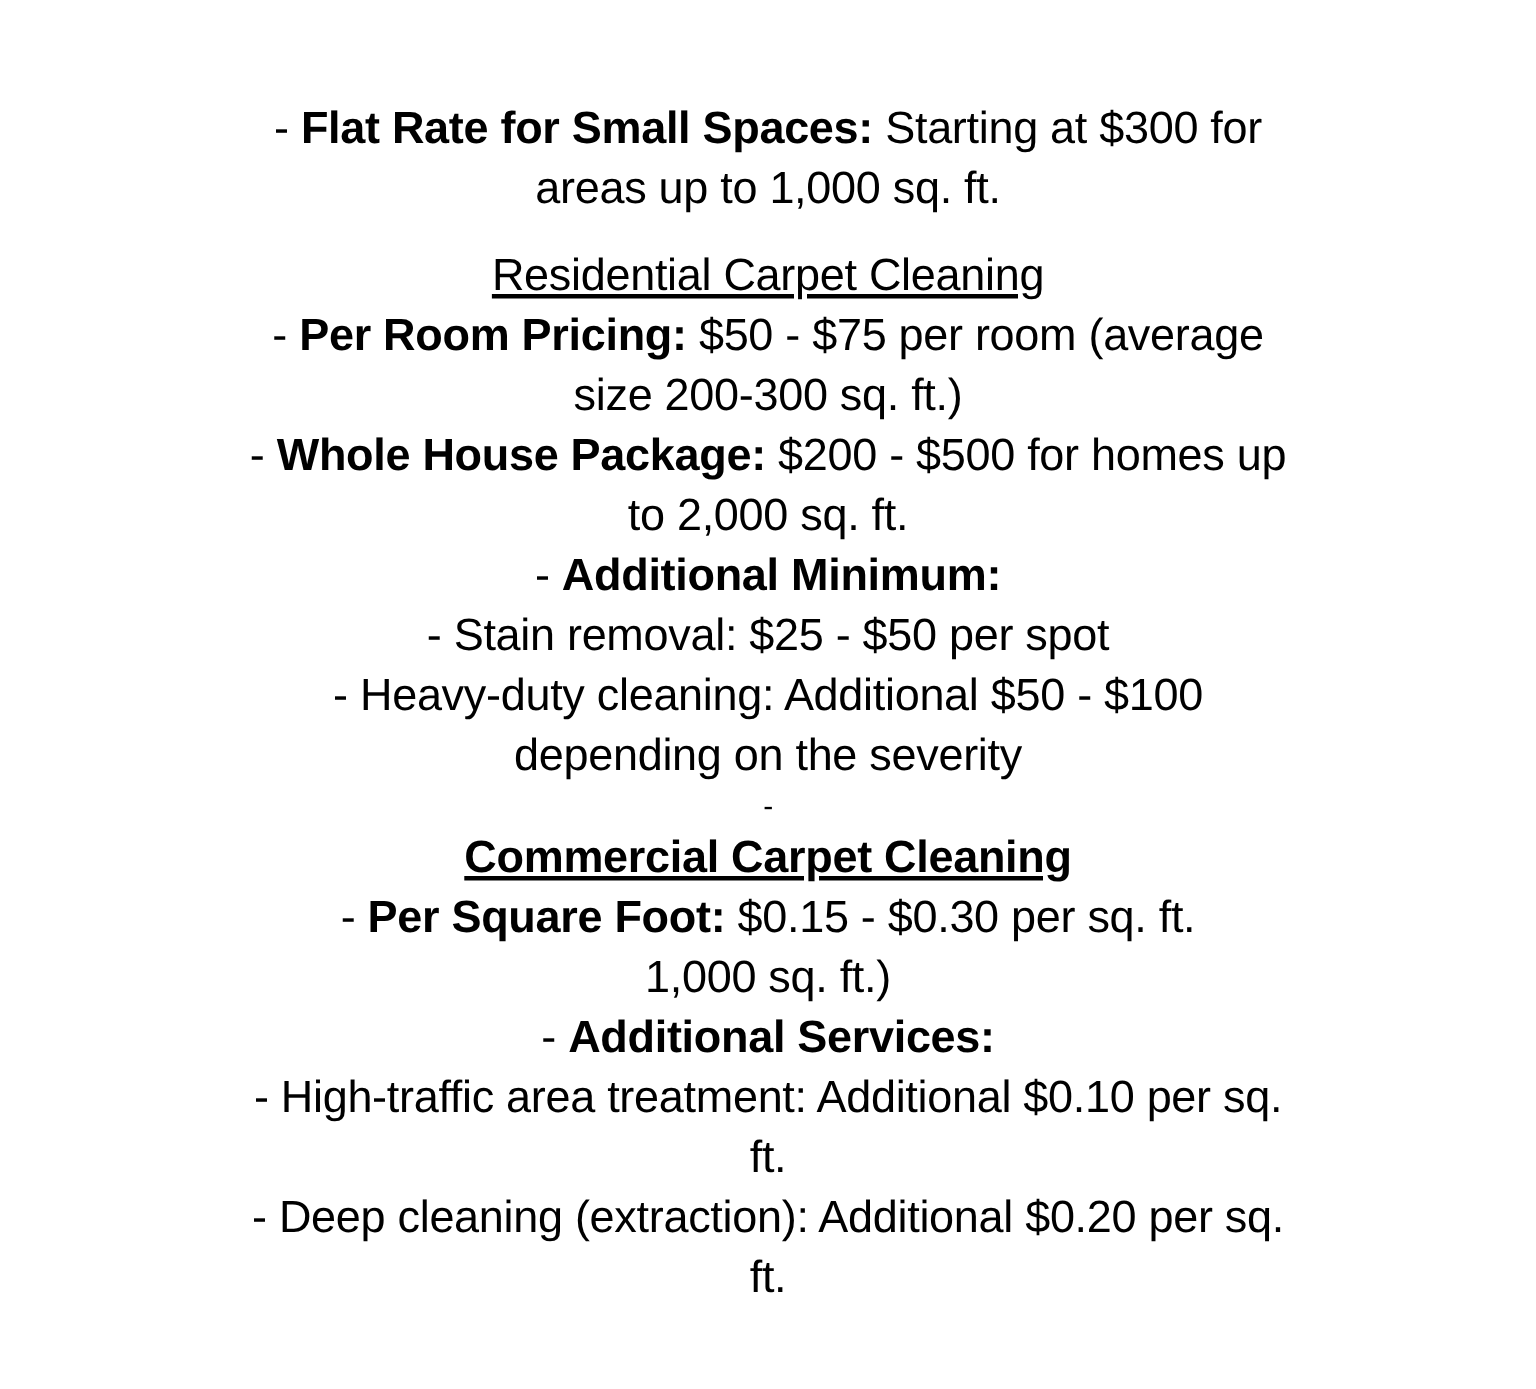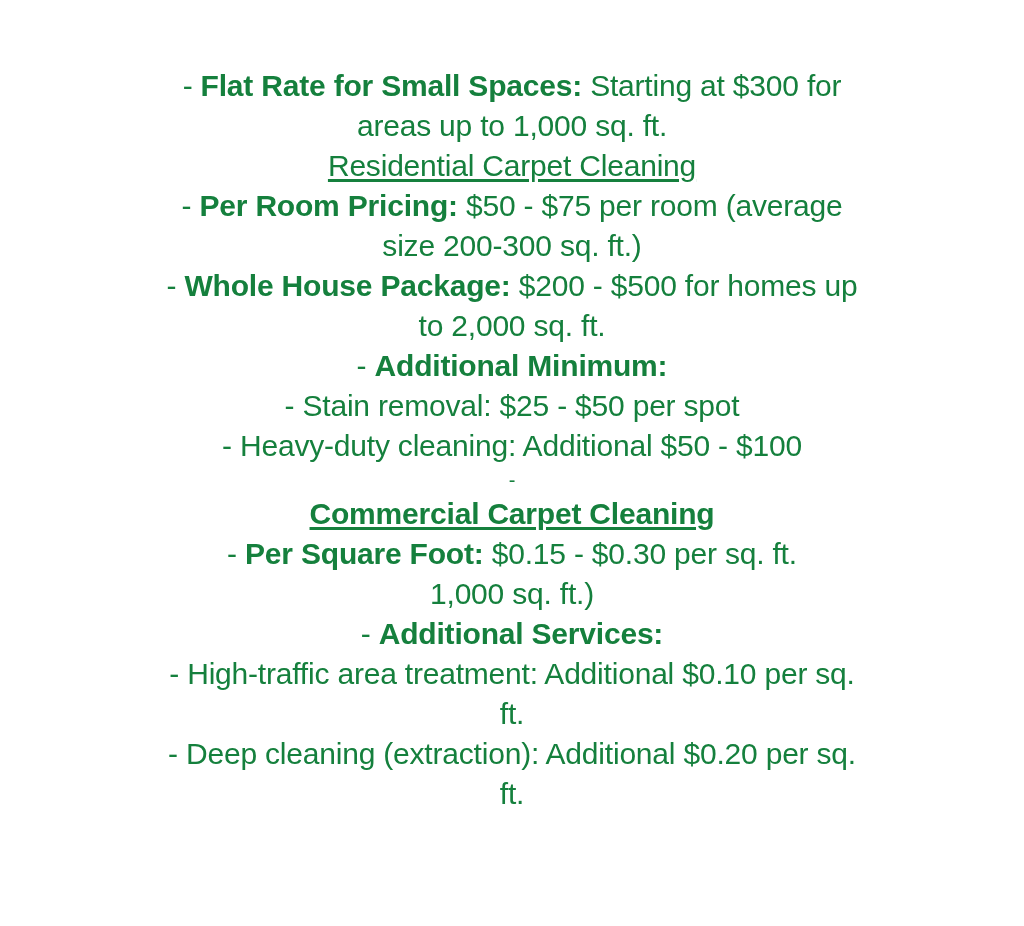--- a/index.html
+++ b/index.html
@@ -13,27 +13,27 @@
     overflow: hidden;
   }
   .doc {
     box-sizing: border-box;
     width: 1024px;
     padding-top: 66px;
     font-family: "Liberation Sans", sans-serif;
     font-size: 30px;
     line-height: 40px;
     letter-spacing: -0.2px;
-    color: #15803d;
+    color: #000000;
     text-align: center;
   }
   .para {
     margin: 0;
   }
-  .para.sec-1 { }
+  .para.sec-1 { margin-top: 18px; }
   .para.sec-2 {
     font-size: 20px;
     line-height: 26px;
     margin-top: 1px;
   }
   .para.sec-3 { margin-top: 1px; text-align: center; }
   .line { white-space: pre; }
   .b { font-weight: bold; }
   .u { text-decoration: underline; text-underline-offset: 3px; }
 </style>
@@ -47,20 +47,21 @@
     </section>
   <section class="para sec-1">
       <div class="line"><span class="u">Residential Carpet Cleaning</span></div>
       <div class="line"><span>- </span><span class="b">Per Room Pricing:</span><span> $50 - $75 per room (average</span></div>
       <div class="line"><span>size 200-300 sq. ft.)</span></div>
       <div class="line"><span>- </span><span class="b">Whole House Package:</span><span> $200 - $500 for homes up</span></div>
       <div class="line"><span>to 2,000 sq. ft.</span></div>
       <div class="line"><span>- </span><span class="b">Additional Minimum:</span></div>
       <div class="line"><span>- Stain removal: $25 - $50 per spot</span></div>
       <div class="line"><span>- Heavy-duty cleaning: Additional $50 - $100</span></div>
+      <div class="line"><span>depending on the severity</span></div>
     </section>
   <section class="para sec-2">
       <div class="line"><span>-</span></div>
     </section>
   <section class="para sec-3">
       <div class="line"><span class="b u">Commercial Carpet Cleaning</span></div>
       <div class="line"><span>- </span><span class="b">Per Square Foot:</span><span> $0.15 - $0.30 per sq. ft.</span></div>
       <div class="line"><span>1,000 sq. ft.)</span></div>
       <div class="line"><span>- </span><span class="b">Additional Services:</span></div>
       <div class="line"><span>- High-traffic area treatment: Additional $0.10 per sq.</span></div>

